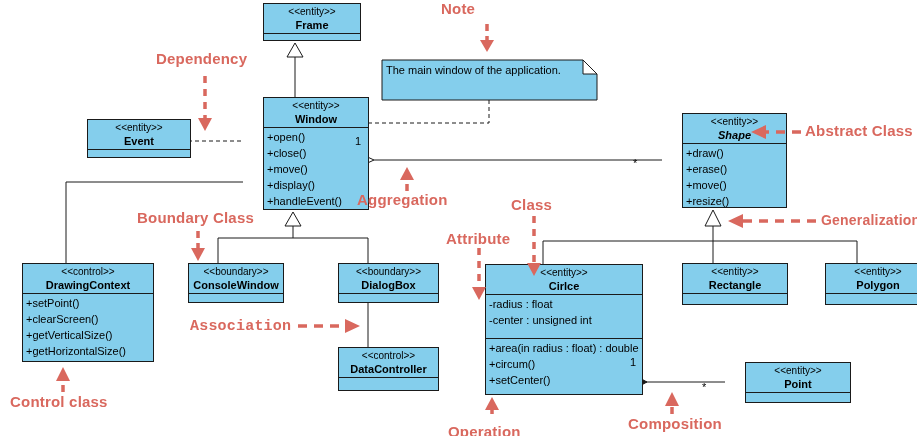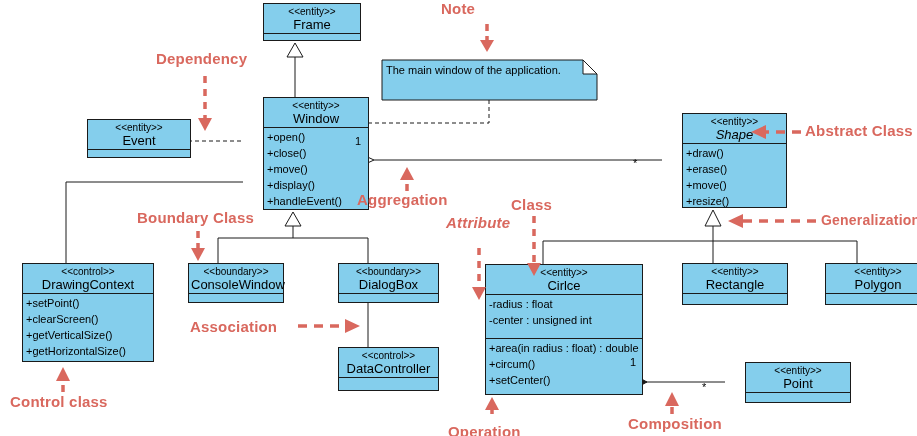--- a/index.html
+++ b/index.html
@@ -12,21 +12,21 @@
   #annotation-layer { z-index:3; }
 
   .cls {
     position:absolute; z-index:2; display:flex; flex-direction:column;
     background:#84CEEC; border:1px solid #1a1a1a; box-sizing:border-box;
     color:#000;
     margin-left:20px;
   }
   .hdr { text-align:center; padding:2px 2px 1px 2px; border-bottom:1px solid #1a1a1a; }
   .stereo { font-size:10px; line-height:12px; white-space:nowrap; }
-  .cname { font-size:13px; font-weight:normal; line-height:14px; white-space:nowrap; }
+  .cname { font-size:11px; font-weight:bold; line-height:14px; white-space:nowrap; }
   .cname.abstract { font-style:italic; }
   .members { font-size:11px; line-height:16px; padding:1px 1px 16px 3px; overflow:hidden; }
   .members.divided { border-bottom:1px solid #1a1a1a; }
   .members.fill, .body { flex:1 1 auto; }
   .mrow { white-space:nowrap; }
 
   .note-text {
     position:absolute; z-index:2; font-size:11px; line-height:14px; white-space:nowrap; color:#000;
   }
   .mult { position:absolute; z-index:2; font-size:11px; line-height:11px; color:#000; }
@@ -219,23 +219,23 @@
   <div class="mult" style="left:633px;top:158px;">*</div>
   <div class="mult" style="left:630px;top:357px;">1</div>
   <div class="mult" style="left:702px;top:382px;">*</div>
 
   <div class="ann" style="left:441px;top:1px;">Note</div>
   <div class="ann" style="left:156px;top:51px;">Dependency</div>
   <div class="ann" style="left:805px;top:123px;">Abstract Class</div>
   <div class="ann" style="left:357px;top:192px;">Aggregation</div>
   <div class="ann" style="left:137px;top:210px;">Boundary Class</div>
   <div class="ann" style="left:511px;top:197px;">Class</div>
-  <div class="ann" style="left:446px;top:215px;font-style:italic;">Attribute</div>
+  <div class="ann" style="left:446px;top:231px;">Attribute</div>
   <div class="ann" style="left:821px;top:212px;font-size:14px;">Generalization</div>
-  <div class="ann" style="left:190px;top:319px;">Association</div>
+  <div class="ann" style="left:190px;top:319px;font-family:Liberation Mono, monospace;">Association</div>
   <div class="ann" style="left:10px;top:394px;">Control class</div>
   <div class="ann" style="left:448px;top:416px;margin-top:8px;">Operation</div>
   <div class="ann" style="left:628px;top:416px;">Composition</div>
 
   <svg id="annotation-layer" class="layer" width="917" height="436" viewBox="0 0 917 436" stroke="#D9685E" stroke-width="3.5" fill="#D9685E">
     <g>
       <line x1="487" y1="24" x2="487" y2="40" stroke-dasharray="7 5" fill="none"></line>
       <polygon points="480,40 494,40 487,52" stroke="none"></polygon>
     </g>
     <g>

